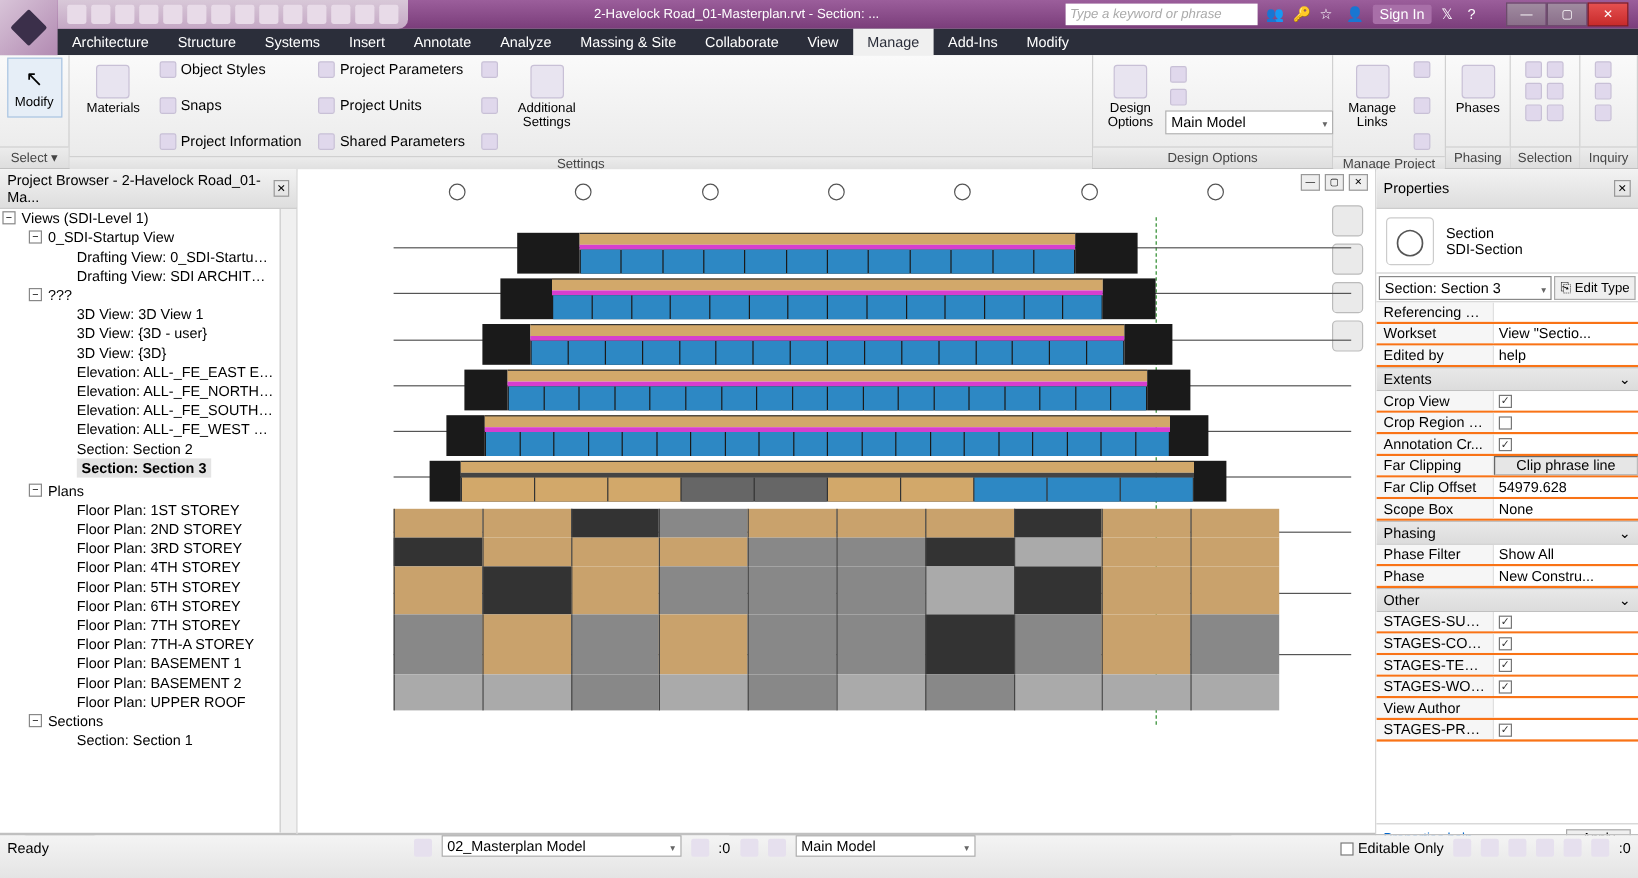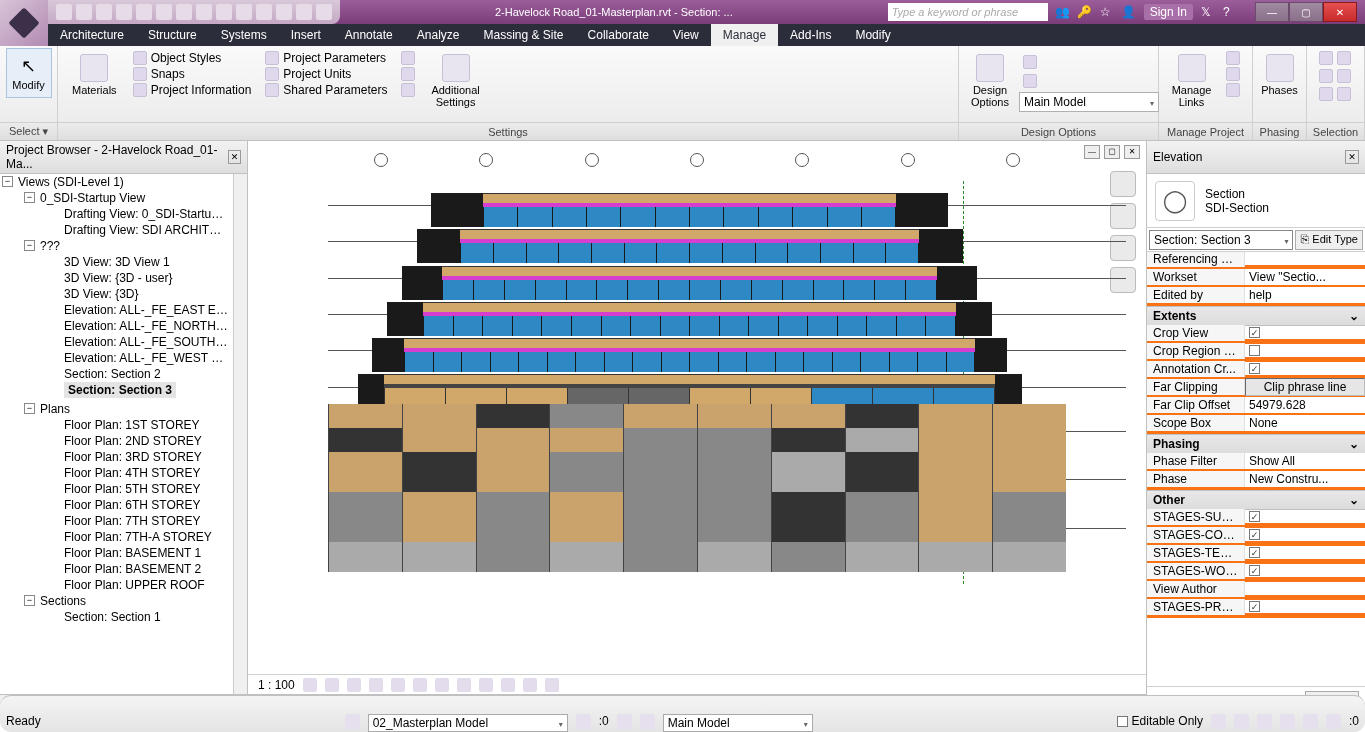--- a/index.html
+++ b/index.html
@@ -28,21 +28,21 @@
 .menuitem.active { background: #f0f0f0; color: #2b2e3a; }
 
 
 .ribbon { height: 95px; background: linear-gradient(#fafafa, #e9e9e9); border-bottom: 1px solid #c0c0c0; display: flex; }
 .ribbon-panel { border-right: 1px solid #d0d0d0; display: flex; flex-direction: column; }
 .ribbon-body { flex: 1; display: flex; align-items: flex-start; padding: 4px 8px; gap: 6px; }
 .ribbon-label { height: 18px; text-align: center; font-size: 11px; color: #444; background: linear-gradient(#ececec, #dedede); border-top: 1px solid #d0d0d0; display:flex; align-items:center; justify-content:center; }
 .big-btn { display: flex; flex-direction: column; align-items: center; justify-content: center; gap: 2px; padding: 4px 6px; min-width: 46px; cursor:pointer; }
 .big-btn .icn { width: 28px; height: 28px; background: #e8e4f0; border: 1px solid #c8c0d6; border-radius: 3px; }
 .big-btn .lbl { font-size: 11px; text-align: center; line-height: 1.1; }
-.small-btn-col { display: flex; flex-direction: column; gap: 0; }
+.small-btn-col { display: flex; flex-direction: column; gap: 14px; }
 .small-btn { display: flex; align-items: center; gap: 4px; padding: 1px 4px; cursor:pointer; font-size: 11px; white-space:nowrap; }
 .small-btn .icn { width: 14px; height: 14px; background: #e0d8ec; border: 1px solid #c8c0d6; border-radius: 2px; }
 .dd-field { width: 140px; height: 20px; border: 1px solid #b0b0b0; background: #fff; font-size: 11px; padding: 0 4px; display:flex; align-items:center; justify-content:space-between; }
 .dd-arrow::after { content:"▾"; font-size:8px; color:#666; }
 
 .modify-btn { background:#e6eef7; border:1px solid #a9c4e0; padding:6px 4px; }
 
 
 .workspace { display: flex; height: calc(100% - 24px - 22px - 95px - 22px); }
 
@@ -101,32 +101,32 @@
 
 
 .properties { width: 218px; display: flex; flex-direction: column; background: #fff; }
 .prop-type { height: 54px; border-bottom: 1px solid #d0d0d0; display: flex; align-items: center; padding: 4px 8px; gap: 10px; }
 .prop-type-icon { width: 40px; height: 40px; background: #fff; border: 1px solid #ccc; border-radius:4px; display:flex; align-items:center; justify-content:center; }
 .prop-type-icon::before { content:"◯"; font-size:22px; color:#555; }
 .prop-selector { height: 24px; border-bottom: 1px solid #d0d0d0; display: flex; align-items:center; padding: 0 2px; gap:2px; }
 .prop-dd { flex: 1; border: 1px solid #888; height: 20px; font-size: 11px; padding: 0 4px; display:flex; align-items:center; justify-content:space-between; background:#fff; }
 .edit-type { height: 20px; border: 1px solid #aaa; background:#efefef; font-size: 11px; padding: 0 4px; display:flex; align-items:center; cursor:pointer; white-space:nowrap; }
 .prop-grid { flex: 1; overflow: auto; }
-.prop-cat { background: linear-gradient(#e8e8e8, #dcdcdc); font-weight: bold; padding: 2px 6px; font-size: 11px; border-top:1px solid #c0c0c0; border-bottom:1px solid #c0c0c0; display:flex; justify-content:space-between; }
-.prop-row { display: flex; border-bottom: 5px solid #f97316; font-size: 11px; height:18px;align-items:center; }
+.prop-cat { background: linear-gradient(#e8e8e8, #dcdcdc); font-weight: normal; padding: 2px 6px; font-size: 11px; border-top:1px solid #c0c0c0; border-bottom:1px solid #c0c0c0; display:flex; justify-content:space-between; }
+.prop-row { display: flex; border-bottom: 2px solid #f97316; font-size: 11px; height:18px; }
 .prop-name { flex: 0 0 98px; padding: 1px 6px; white-space:nowrap; overflow:hidden; text-overflow:ellipsis; background:#f6f6f6; border-right:1px solid #e0e0e0; }
 .prop-val { flex: 1; padding: 1px 4px; white-space:nowrap; overflow:hidden; text-overflow:ellipsis; background:#fff; display:flex; align-items:center; gap:4px; }
 .prop-val.btnval { background:#e6e6e6; border:1px inset #bbb; justify-content:center; }
 .chk { width: 11px; height: 11px; border: 1px solid #777; background: #fff; display:inline-flex; align-items:center; justify-content:center; font-size:9px; color:#333; }
 .prop-footer { height: 24px; border-top: 1px solid #d0d0d0; display: flex; align-items: center; justify-content: space-between; padding: 0 6px; }
 .prop-help { color: #0066cc; text-decoration: underline; cursor:pointer; font-size:11px; }
 .apply-btn { border: 1px solid #aaa; background:#efefef; padding: 1px 12px; font-size:11px; cursor:pointer; }
 
 
-.statusbar { height: 22px; position:absolute; bottom:0; left:0; right:0; background: linear-gradient(#f4f4f4, #e4e4e4); border-top: 1px solid #c0c0c0; display: flex; align-items: flex-start; padding: 18px 6px; gap: 8px; font-size: 11px; border-radius: 11px; }
+.statusbar { height: 22px; position:absolute; bottom:0; left:0; right:0; background: linear-gradient(#f4f4f4, #e4e4e4); border-top: 1px solid #c0c0c0; display: flex; align-items: flex-end; padding: 18px 6px; gap: 8px; font-size: 11px; }
 .status-dd { border: 1px solid #aaa; background:#fff; height: 18px; padding: 0 4px; display:flex; align-items:center; justify-content:space-between; min-width:120px; }
 .status-icon { width:15px; height:15px; background:#e6e0ee; border-radius:2px; cursor:pointer; }
 .spacer { flex:1; }
 .editable-only { display:flex; align-items:center; gap:4px; }
 </style>
 </head>
 <body>
 
 <div class="applogo">
     <div class="applogo-inner"></div>
@@ -306,20 +306,34 @@
       <div class="small-btn">
           <div class="icn"></div>
           <div class="icn"></div>
         </div>
       <div class="small-btn">
           <div class="icn"></div>
           <div class="icn"></div>
         </div>
     </div>
     <div class="ribbon-label">Selection</div>
+  </div>
+  <div class="ribbon-panel" style="width:48px">
+    <div class="ribbon-body" style="flex-direction:column;gap:2px">
+      <div class="small-btn">
+          <div class="icn"></div>
+        </div>
+      <div class="small-btn">
+          <div class="icn"></div>
+        </div>
+      <div class="small-btn">
+          <div class="icn"></div>
+        </div>
+    </div>
+    <div class="ribbon-label">Inquiry</div>
   </div>
 </div>
 
 <div class="workspace">
   <div class="browser">
     <div class="panel-header">
         <span>Project Browser - 2-Havelock Road_01-Ma...</span>
         <span class="panel-close">✕</span>
       </div>
     <div class="tree">
@@ -571,43 +585,28 @@
               <div class="lower-col lb-grey"></div>
               <div class="lower-col lb-ltgrey"></div>
               <div class="lower-col lb-grey"></div>
               <div class="lower-col lb-ltgrey"></div>
               <div class="lower-col lb-ltgrey"></div>
               <div class="lower-col lb-ltgrey"></div>
             </div>
         </div>
       </div>
     </div>
-    <div class="canvas-toolbar">
-      <span>1 : 100</span>
-      <div class="ct-icon"></div>
-      <div class="ct-icon"></div>
-      <div class="ct-icon"></div>
-      <div class="ct-icon"></div>
-      <div class="ct-icon"></div>
-      <div class="ct-icon"></div>
-      <div class="ct-icon"></div>
-      <div class="ct-icon"></div>
-      <div class="ct-icon"></div>
-      <div class="ct-icon"></div>
-      <div class="ct-icon"></div>
-      <div class="ct-icon"></div>
-    </div>
     <div class="canvas-hscroll">
         <div class="canvas-hscroll-thumb"></div>
       </div>
   </div>
 
   <div class="properties">
     <div class="panel-header">
-        <span>Elevation</span>
+        <span>Properties</span>
         <span class="panel-close">✕</span>
       </div>
     <div class="prop-type">
       <div class="prop-type-icon"></div>
       <div>
           <div style="font-size:12px">Section</div>
           <div style="font-size:12px">SDI-Section</div>
         </div>
     </div>
     <div class="prop-selector">

